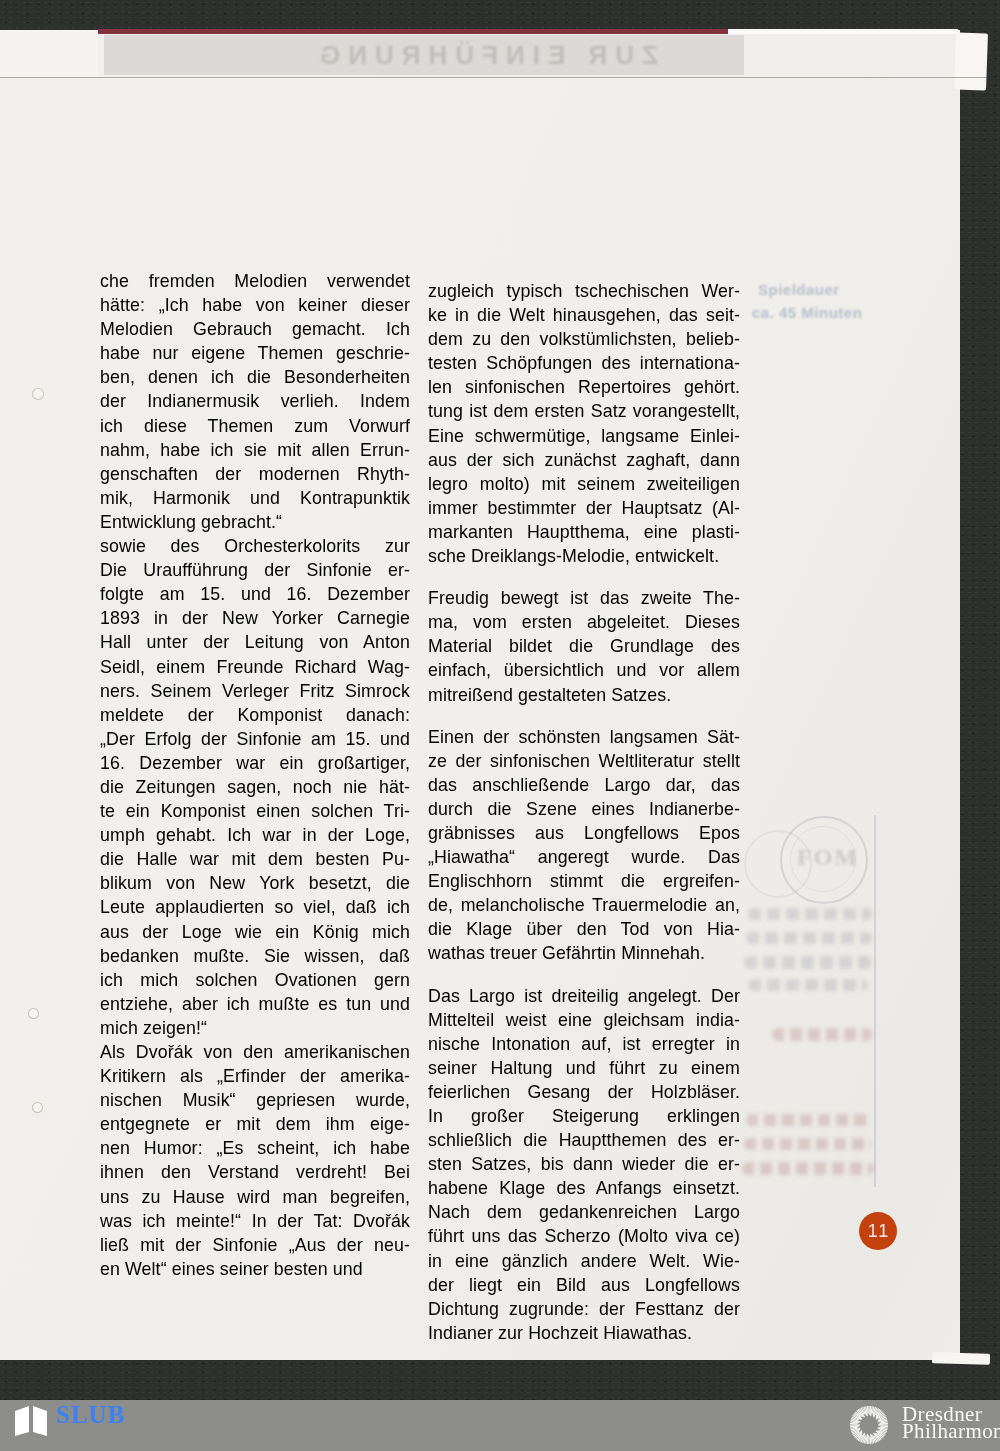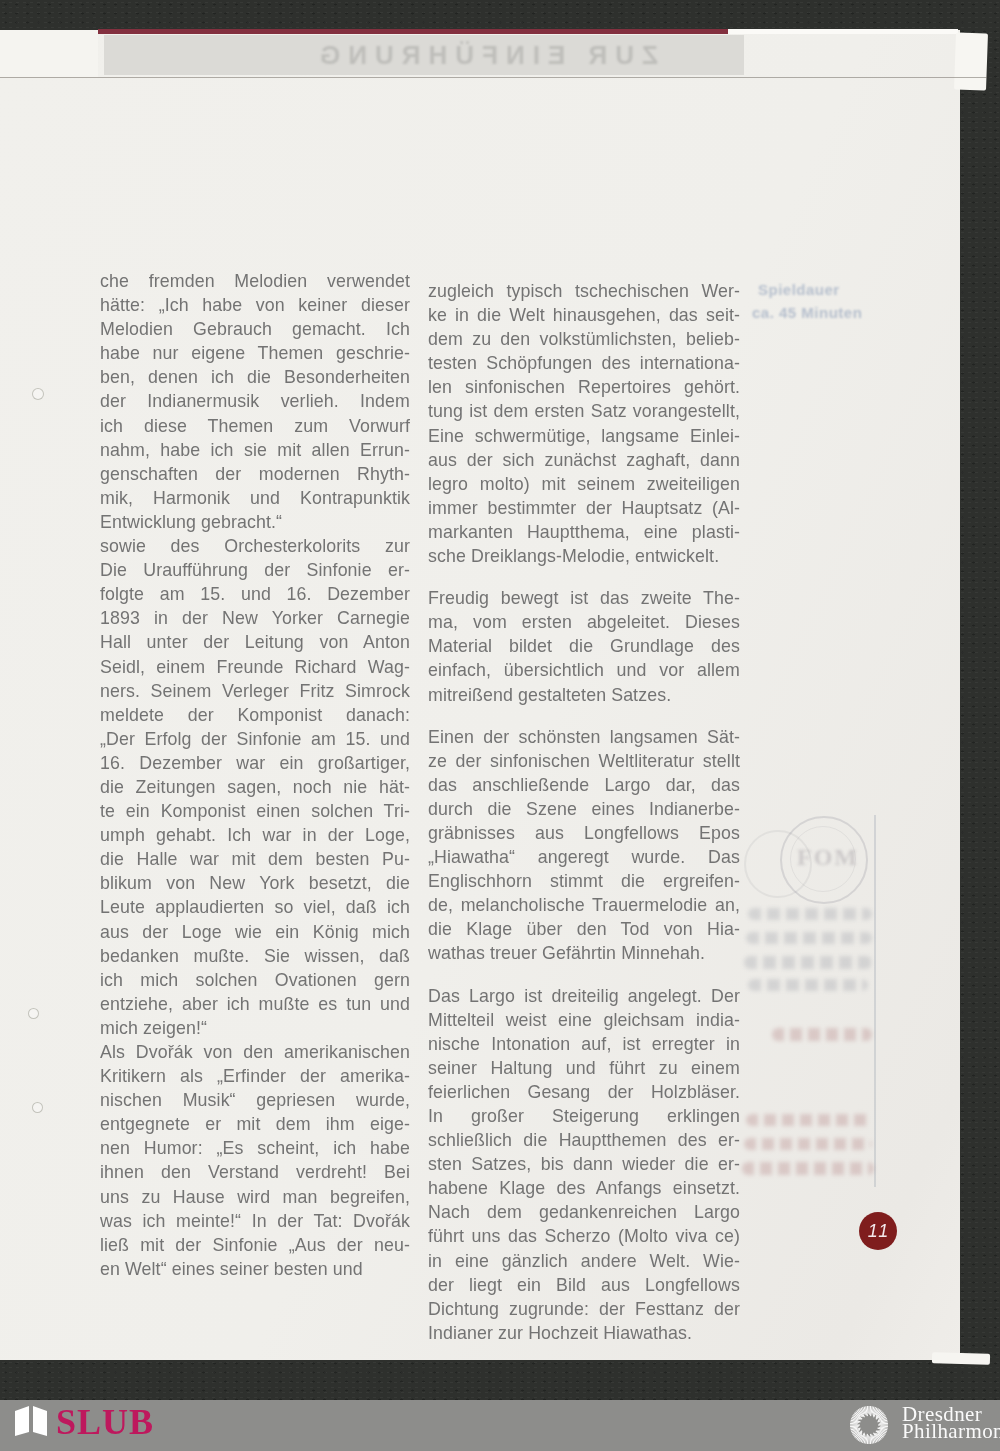--- a/index.html
+++ b/index.html
@@ -46,36 +46,36 @@
   }
   .ghost-vline{left:874px;top:815px;width:2px;height:372px;background:rgba(152,162,174,0.32);filter:blur(0.6px);}
   .smudge{
     border-radius:6px;filter:blur(2px);opacity:0.55;
     background:repeating-linear-gradient(90deg,rgba(136,140,152,0.45) 0 13px,transparent 13px 19px);
   }
   .smudge.red{background:repeating-linear-gradient(90deg,rgba(168,110,112,0.5) 0 12px,transparent 12px 18px);}
   
   .hole{border-radius:50%;border:1px solid rgba(135,135,122,0.45);background:rgba(255,255,255,0.35);}
   
-  .col{color:#737373;font-size:17.8px;letter-spacing:0.1px;}
+  .col{color:#000000;font-size:17.8px;letter-spacing:0.1px;}
   .tline{height:24.1px;line-height:24.1px;text-align:justify;text-align-last:justify;overflow:hidden;}
   .tline.tlast{text-align-last:left;}
   .col-right .para + .para{margin-top:18px;}
   
   .badge{
     left:859px;top:1212px;width:38px;height:38px;border-radius:50%;
-    background:#7f1d1d;color:#f3e9ec;
+    background:#c2410c;color:#f3e9ec;
     display:flex;align-items:center;justify-content:center;
-    font-size:18px;letter-spacing:2px;padding-left:2px;box-sizing:border-box;font-style:italic;
+    font-size:18px;letter-spacing:2px;padding-left:2px;box-sizing:border-box;
   }
   
   .footer-band{left:0;top:1400px;width:1000px;height:51px;background:#8d8d8b;}
   .slub-name{
     left:56px;top:1401px;font-family:"Liberation Serif",serif;
-    font-weight:bold;font-size:36px;color:#be185d;letter-spacing:1px;
+    font-weight:bold;font-size:25px;color:#3b82f6;letter-spacing:1px;
   }
   .slub-tagline{left:57px;top:1433px;font-weight:bold;font-size:13.5px;color:#f4f4f3;margin-top:36px;}
   .dp-text{
     left:902px;top:1406px;font-family:"Liberation Serif",serif;
     font-size:21px;line-height:16.5px;color:#fafafa;letter-spacing:0.4px;
   }
 </style>
 </head>
 <body>
 

